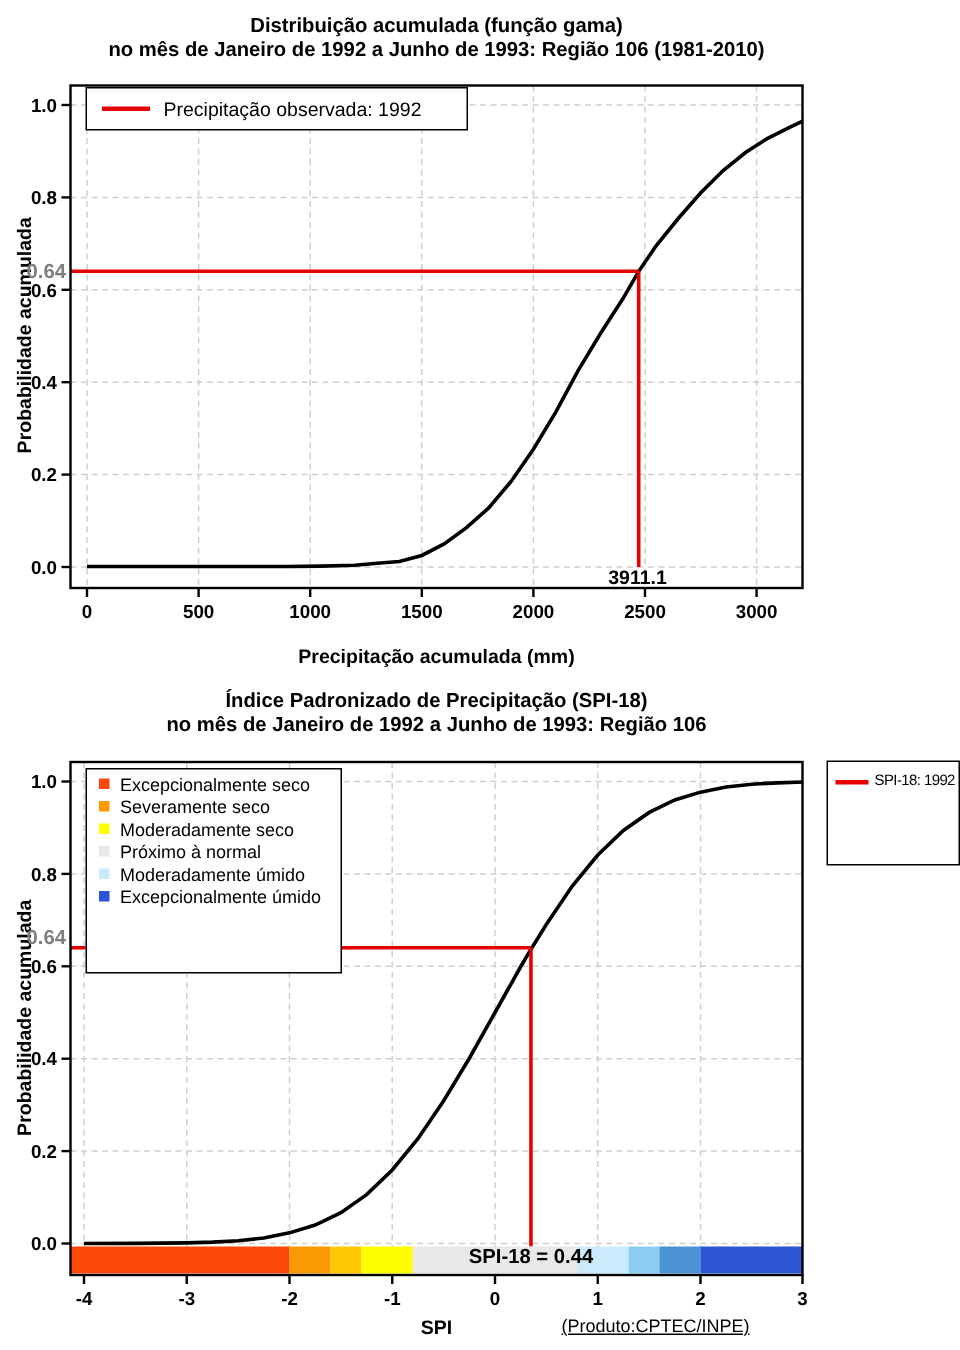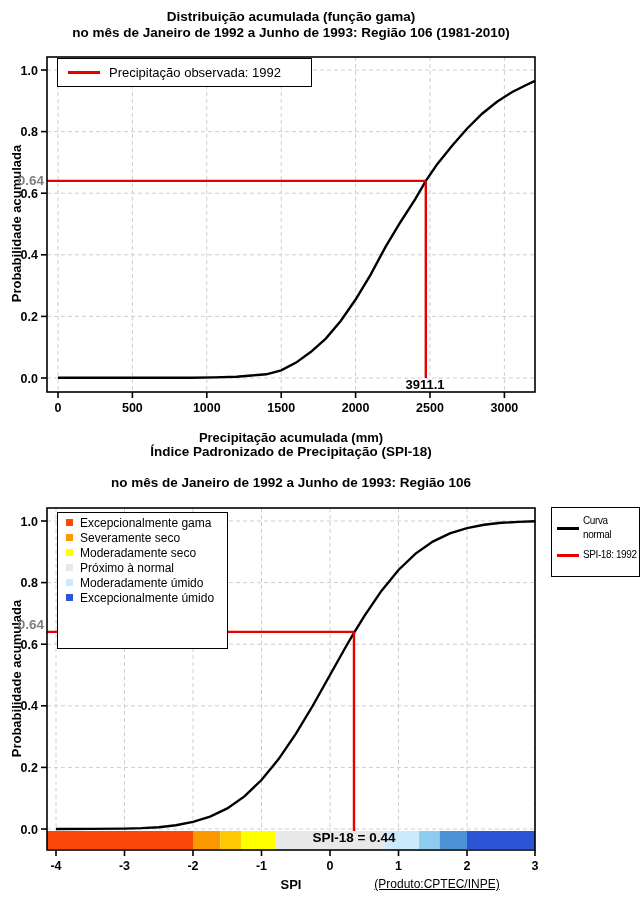--- a/index.html
+++ b/index.html
@@ -1,21 +1,21 @@
 <!DOCTYPE html>
 <html><head>
 <meta charset="utf-8">
 <style>
   html,body{margin:0;padding:0;background:#fff;}
   .canvas{position:relative;width:640px;height:900px;background:#fff;overflow:hidden;
           font-family:"Liberation Sans",sans-serif;color:#000;}
   #plot-svg{position:absolute;left:0;top:0;z-index:1;}
   .ctitle{position:absolute;left:0;width:582px;text-align:center;font-weight:bold;
           font-size:13.5px;line-height:16px;z-index:2;}
-  #t1a{top:9px;} #t1b{top:25px;} #t2a{top:444px;} #t2b{top:475px;}
+  #t1a{top:9px;} #t1b{top:25px;} #t2a{top:459px;} #t2b{top:475px;}
   .xlabel{position:absolute;left:0;width:582px;text-align:center;font-weight:bold;
           font-size:13px;z-index:2;}
   #xlab1{top:430px;} #xlab2{top:877px;}
   .ylabel{position:absolute;left:-84px;width:200px;text-align:center;font-weight:bold;
           font-size:13px;transform:rotate(-90deg);white-space:nowrap;z-index:2;}
   #ylab1{top:216px;} #ylab2{top:671px;}
   .credit{position:absolute;left:337px;top:877px;width:200px;text-align:center;
           font-size:12px;z-index:2;text-decoration:underline;}
   .legend-box{position:absolute;background:#fff;border:1.5px solid #000;
           box-sizing:border-box;z-index:3;}
@@ -156,21 +156,21 @@
   <div id="ann-x1">3911.1</div>
 
   <div class="ctitle" id="t2a">Índice Padronizado de Precipitação (SPI-18)</div>
   <div class="ctitle" id="t2b">no mês de Janeiro de 1992 a Junho de 1993: Região 106</div>
   <div class="ylabel" id="ylab2">Probabilidade acumulada</div>
   <div class="xlabel" id="xlab2">SPI</div>
   <div class="credit">(Produto:CPTEC/INPE)</div>
   <div class="legend-box" id="cat-legend">
       <div class="catrow">
         <span class="sw" style="background: rgb(251, 71, 8);"></span>
-        <span class="cl">Excepcionalmente gama</span>
+        <span class="cl">Excepcionalmente seco</span>
       </div>
       <div class="catrow">
         <span class="sw" style="background: rgb(251, 153, 2);"></span>
         <span class="cl">Severamente seco</span>
       </div>
       <div class="catrow">
         <span class="sw" style="background: rgb(255, 255, 0);"></span>
         <span class="cl">Moderadamente seco</span>
       </div>
       <div class="catrow">
@@ -180,24 +180,20 @@
       <div class="catrow">
         <span class="sw" style="background: rgb(203, 234, 251);"></span>
         <span class="cl">Moderadamente úmido</span>
       </div>
       <div class="catrow">
         <span class="sw" style="background: rgb(44, 85, 214);"></span>
         <span class="cl">Excepcionalmente úmido</span>
       </div>
     </div>
   <div class="legend-box" id="legend2">
-    <div class="l2row">
-      <span class="lsample" style="background:#000;"></span>
-      <span class="l2text">Curva normal</span>
-    </div>
     <div class="l2row single">
       <span class="lsample" style="background: rgb(230, 0, 0);"></span>
       <span class="l2text">SPI-18: 1992</span>
     </div>
   </div>
   <div class="ann-y" id="ann-y2" style="color: rgb(126, 126, 126);">0.64</div>
   <div id="spi-label">SPI-18 = 0.44</div>
 </div>
 
 </body></html>

